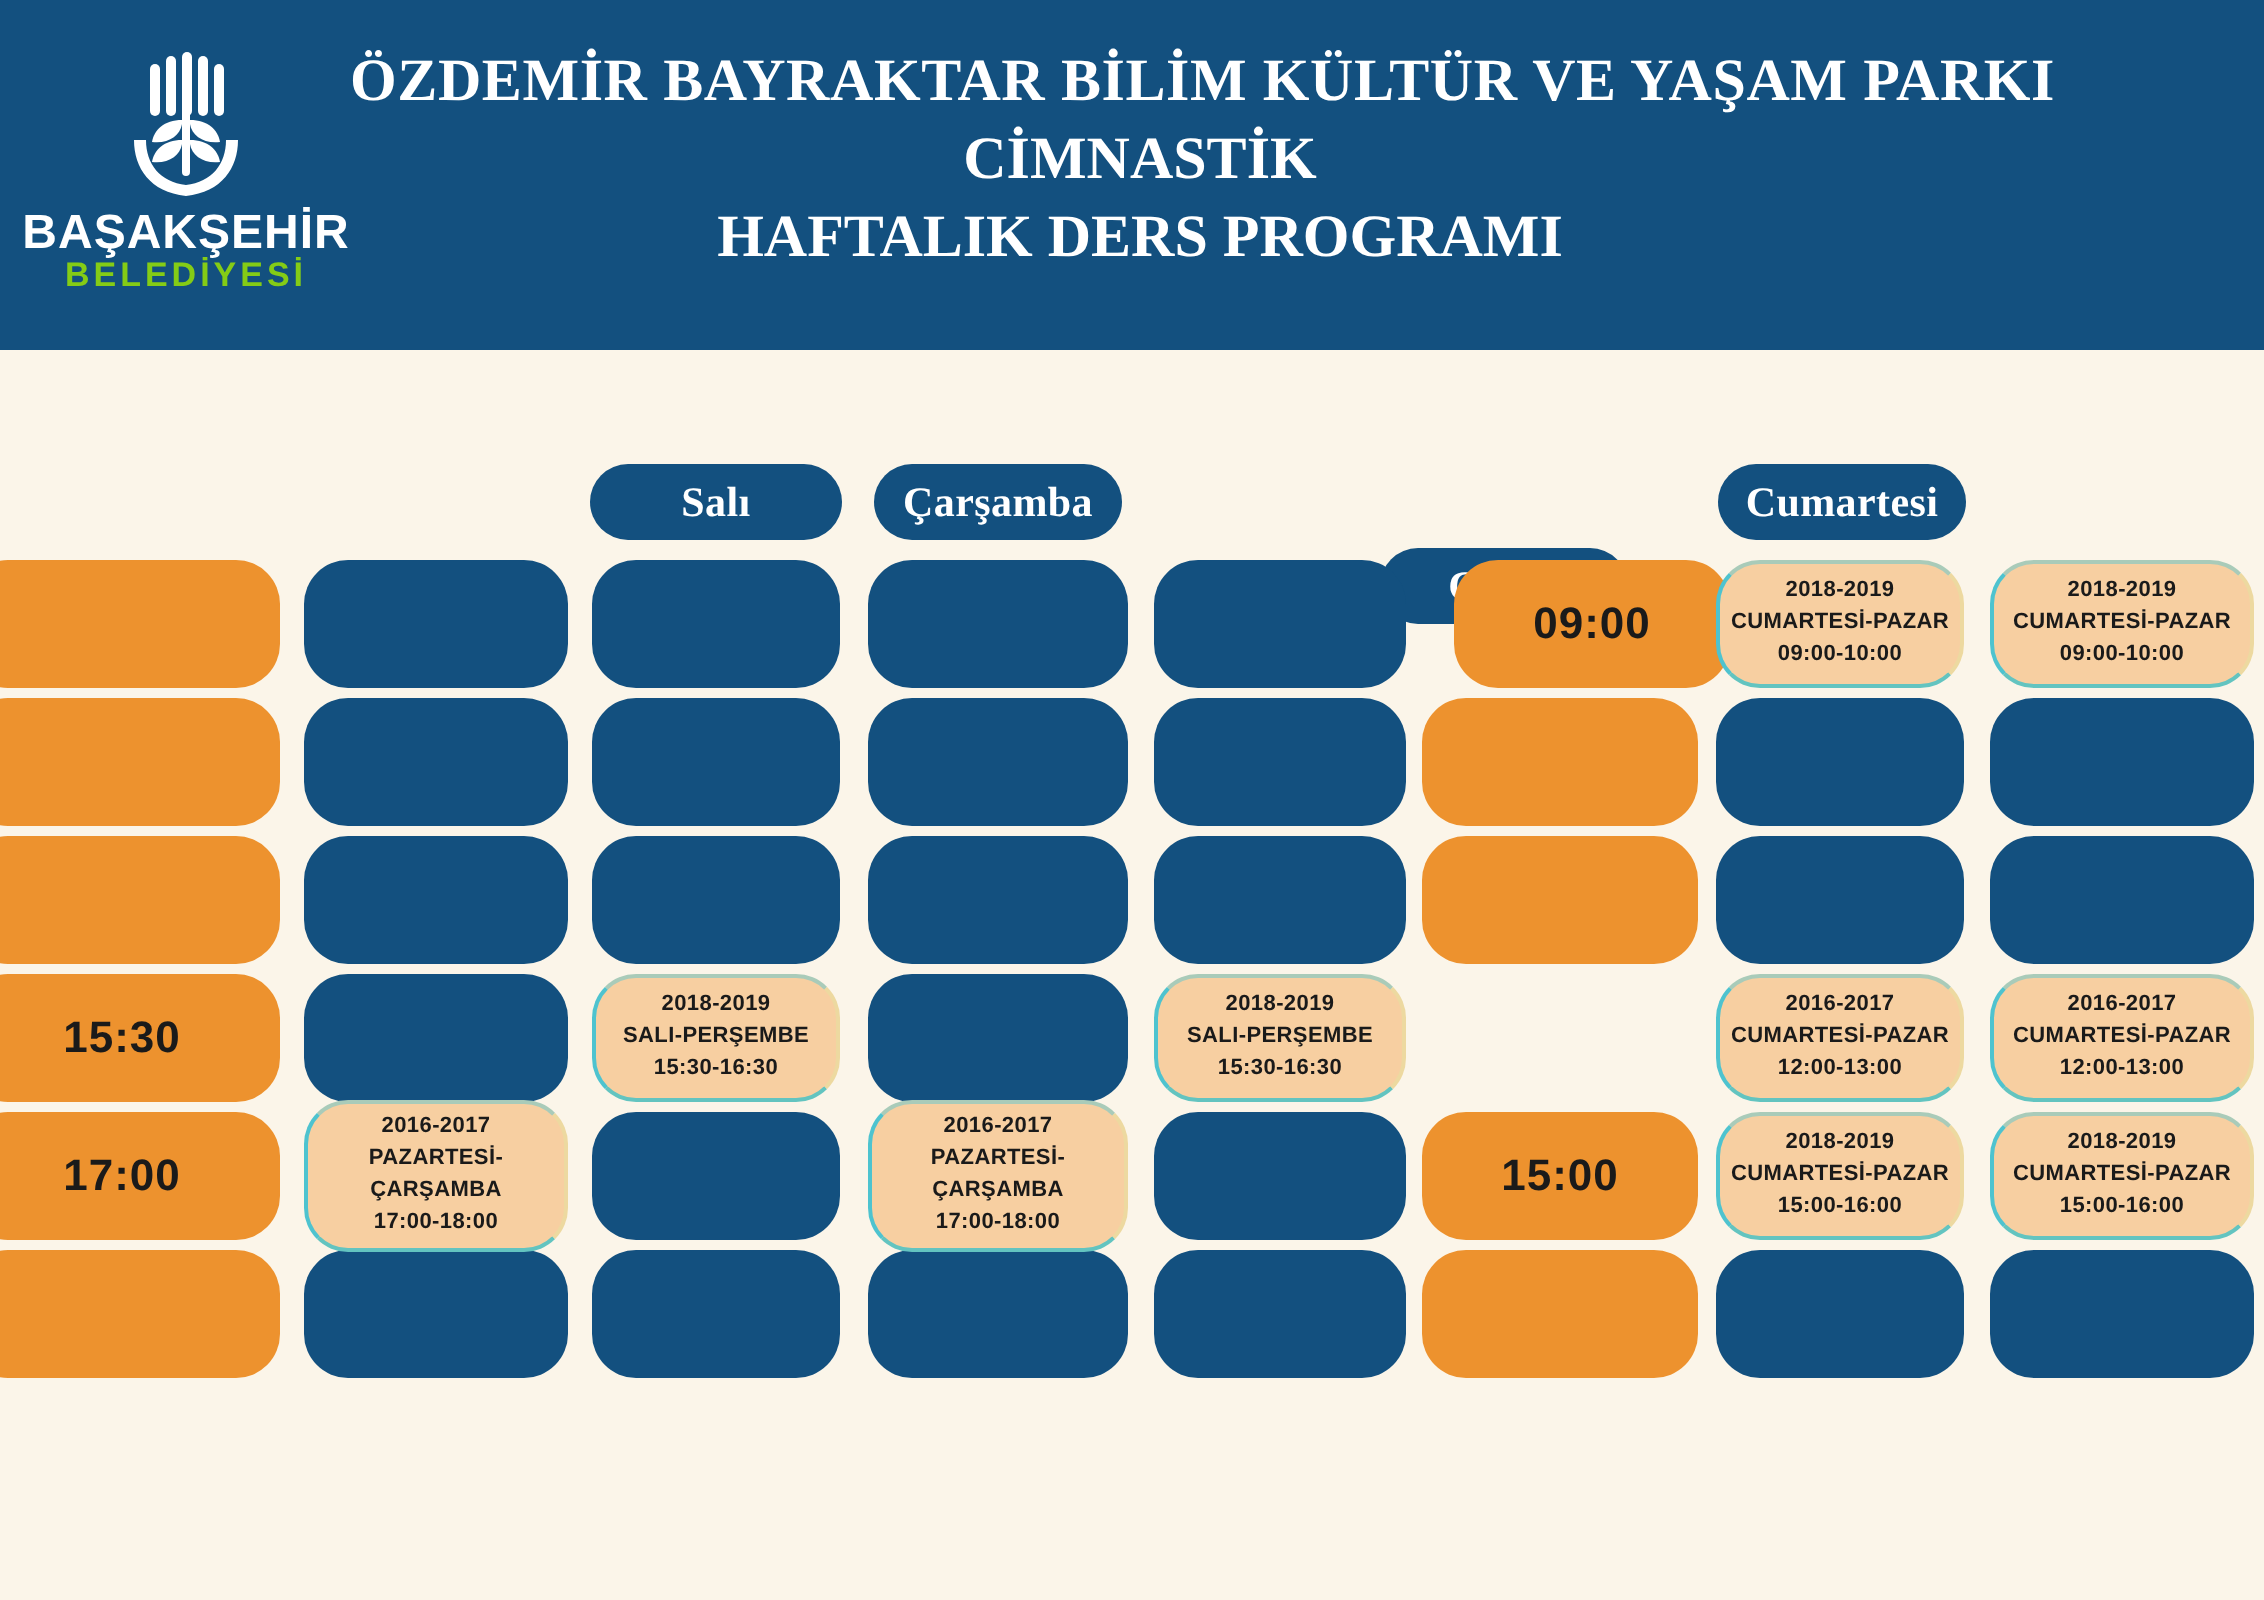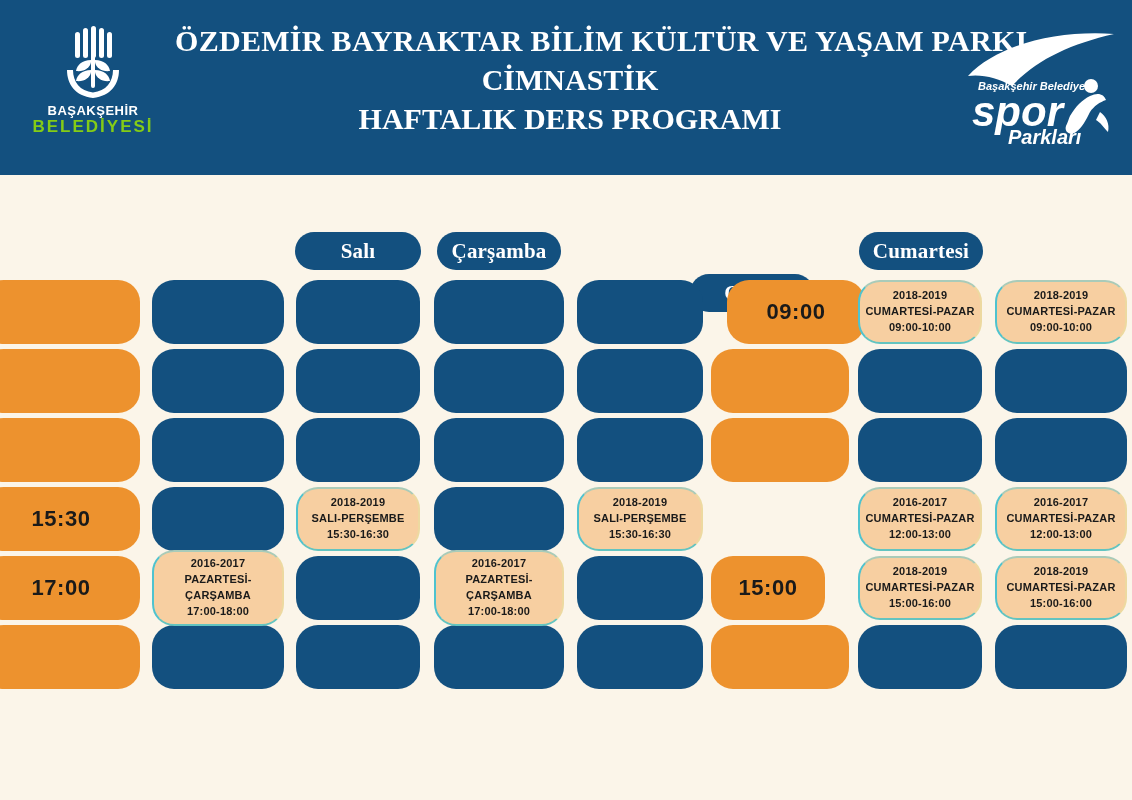--- a/index.html
+++ b/index.html
@@ -34,21 +34,21 @@
     align-items: center;
     justify-content: flex-start;
   }
   .logo-left .mark {
     width: 76px;
     height: 74px;
     display: block;
   }
   .logo-left .l1 {
     color: #ffffff;
-    font-size: 13px;
+    font-size: 24px;
     font-weight: bold;
     letter-spacing: 0.5px;
     margin-top: 4px;
     line-height: 1.05;
   }
   .logo-left .l2 {
     color: #84cc16;
     font-size: 17px;
     font-weight: bold;
     letter-spacing: 2.0px;
@@ -198,33 +198,20 @@
     <span class="l1">BAŞAKŞEHİR</span>
     <span class="l2">BELEDİYESİ</span>
   </div>
 
   <div class="title-block">
     <div class="t1">ÖZDEMİR BAYRAKTAR BİLİM KÜLTÜR VE YAŞAM PARKI</div>
     <div class="t2">CİMNASTİK</div>
     <div class="t3">HAFTALIK DERS PROGRAMI</div>
   </div>
 
-  <div class="logo-right">
-    <svg viewBox="0 0 170 128" width="170" height="128" aria-hidden="true">
-      <g fill="#ffffff">
-        <path d="M18 48 C48 16 108 2 164 6 C120 16 86 32 62 58 C48 50 32 46 18 48 Z"></path>
-        <circle cx="141" cy="58" r="7"></circle>
-        <path d="M120 88 C126 78 132 72 140 68 C148 64 154 66 156 72 C150 74 144 78 140 84 C136 92 132 100 126 104 C120 108 114 104 116 98 C118 94 119 90 120 88 Z"></path>
-        <path d="M150 84 C156 88 160 96 158 104 C154 100 150 94 146 92 Z"></path>
-        <text x="28" y="62" font-family="Liberation Sans, sans-serif" font-size="11" font-weight="bold" font-style="italic">Başakşehir Belediyesi</text>
-        <text x="22" y="98" font-family="Liberation Sans, sans-serif" font-size="42" font-weight="bold" font-style="italic">spor</text>
-        <text x="58" y="116" font-family="Liberation Sans, sans-serif" font-size="20" font-weight="bold" font-style="italic">Parkları</text>
-      </g>
-    </svg>
-  </div>
 </div>
 
 <div class="schedule">
   <div class="dayheader-row">
       <div class="day-pill" style="left: 295px; width: 126px;">Salı</div>
       <div class="day-pill" style="left: 437px; width: 124px;">Çarşamba</div>
       <div class="day-pill" style="left: 690px; width: 124px; margin-top: 42px;">Cuma</div>
       <div class="day-pill" style="left: 859px; width: 124px;">Cumartesi</div>
     </div>
   <div class="grid-rows">
@@ -300,21 +287,21 @@
           <span class="ln">17:00-18:00</span>
         </div>
         <div class="cell empty-blue" style="left: 296px; width: 124px;"></div>
         <div class="cell klass tall" style="left: 434px; width: 130px;">
           <span class="ln">2016-2017</span>
           <span class="ln">PAZARTESİ-</span>
           <span class="ln">ÇARŞAMBA</span>
           <span class="ln">17:00-18:00</span>
         </div>
         <div class="cell empty-blue" style="left: 577px; width: 126px;"></div>
-        <div class="cell time" style="left: 711px; width: 114px;">15:00</div>
+        <div class="cell time" style="left: 711px; width: 138px;">15:00</div>
         <div class="cell klass" style="left: 858px; width: 124px;">
           <span class="ln">2018-2019</span>
           <span class="ln">CUMARTESİ-PAZAR</span>
           <span class="ln">15:00-16:00</span>
         </div>
         <div class="cell klass" style="left: 995px; width: 132px;">
           <span class="ln">2018-2019</span>
           <span class="ln">CUMARTESİ-PAZAR</span>
           <span class="ln">15:00-16:00</span>
         </div>

